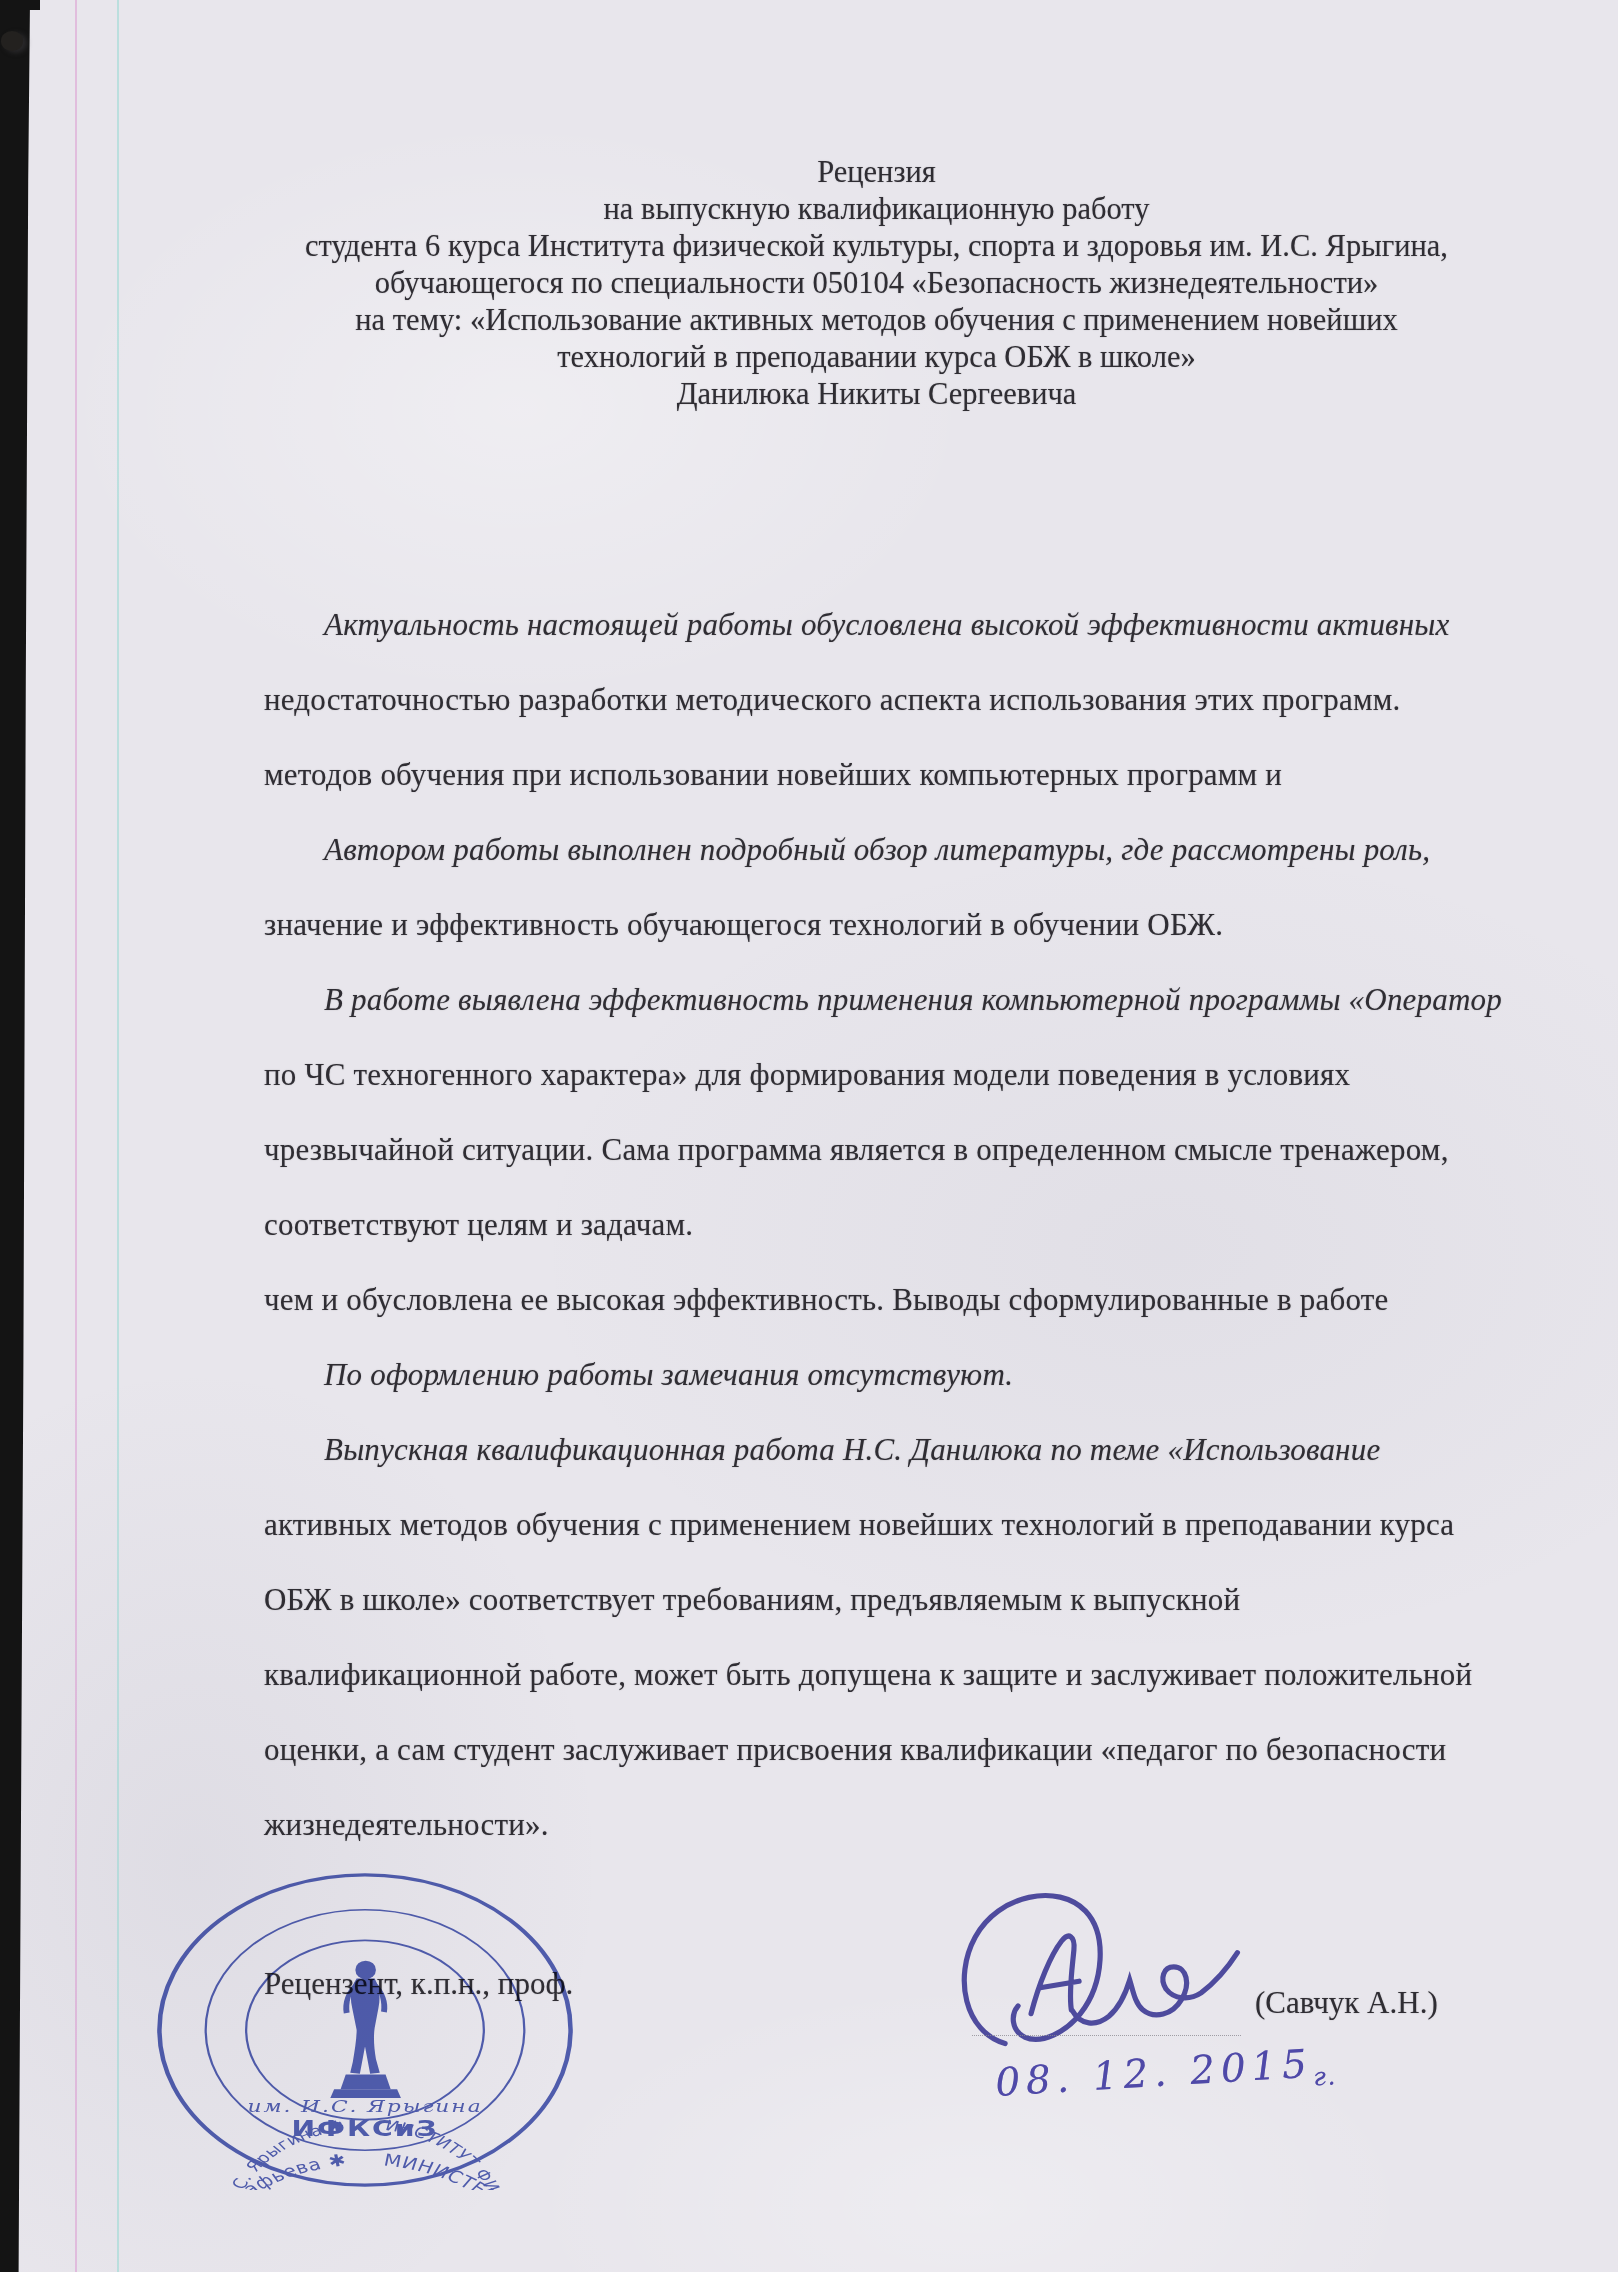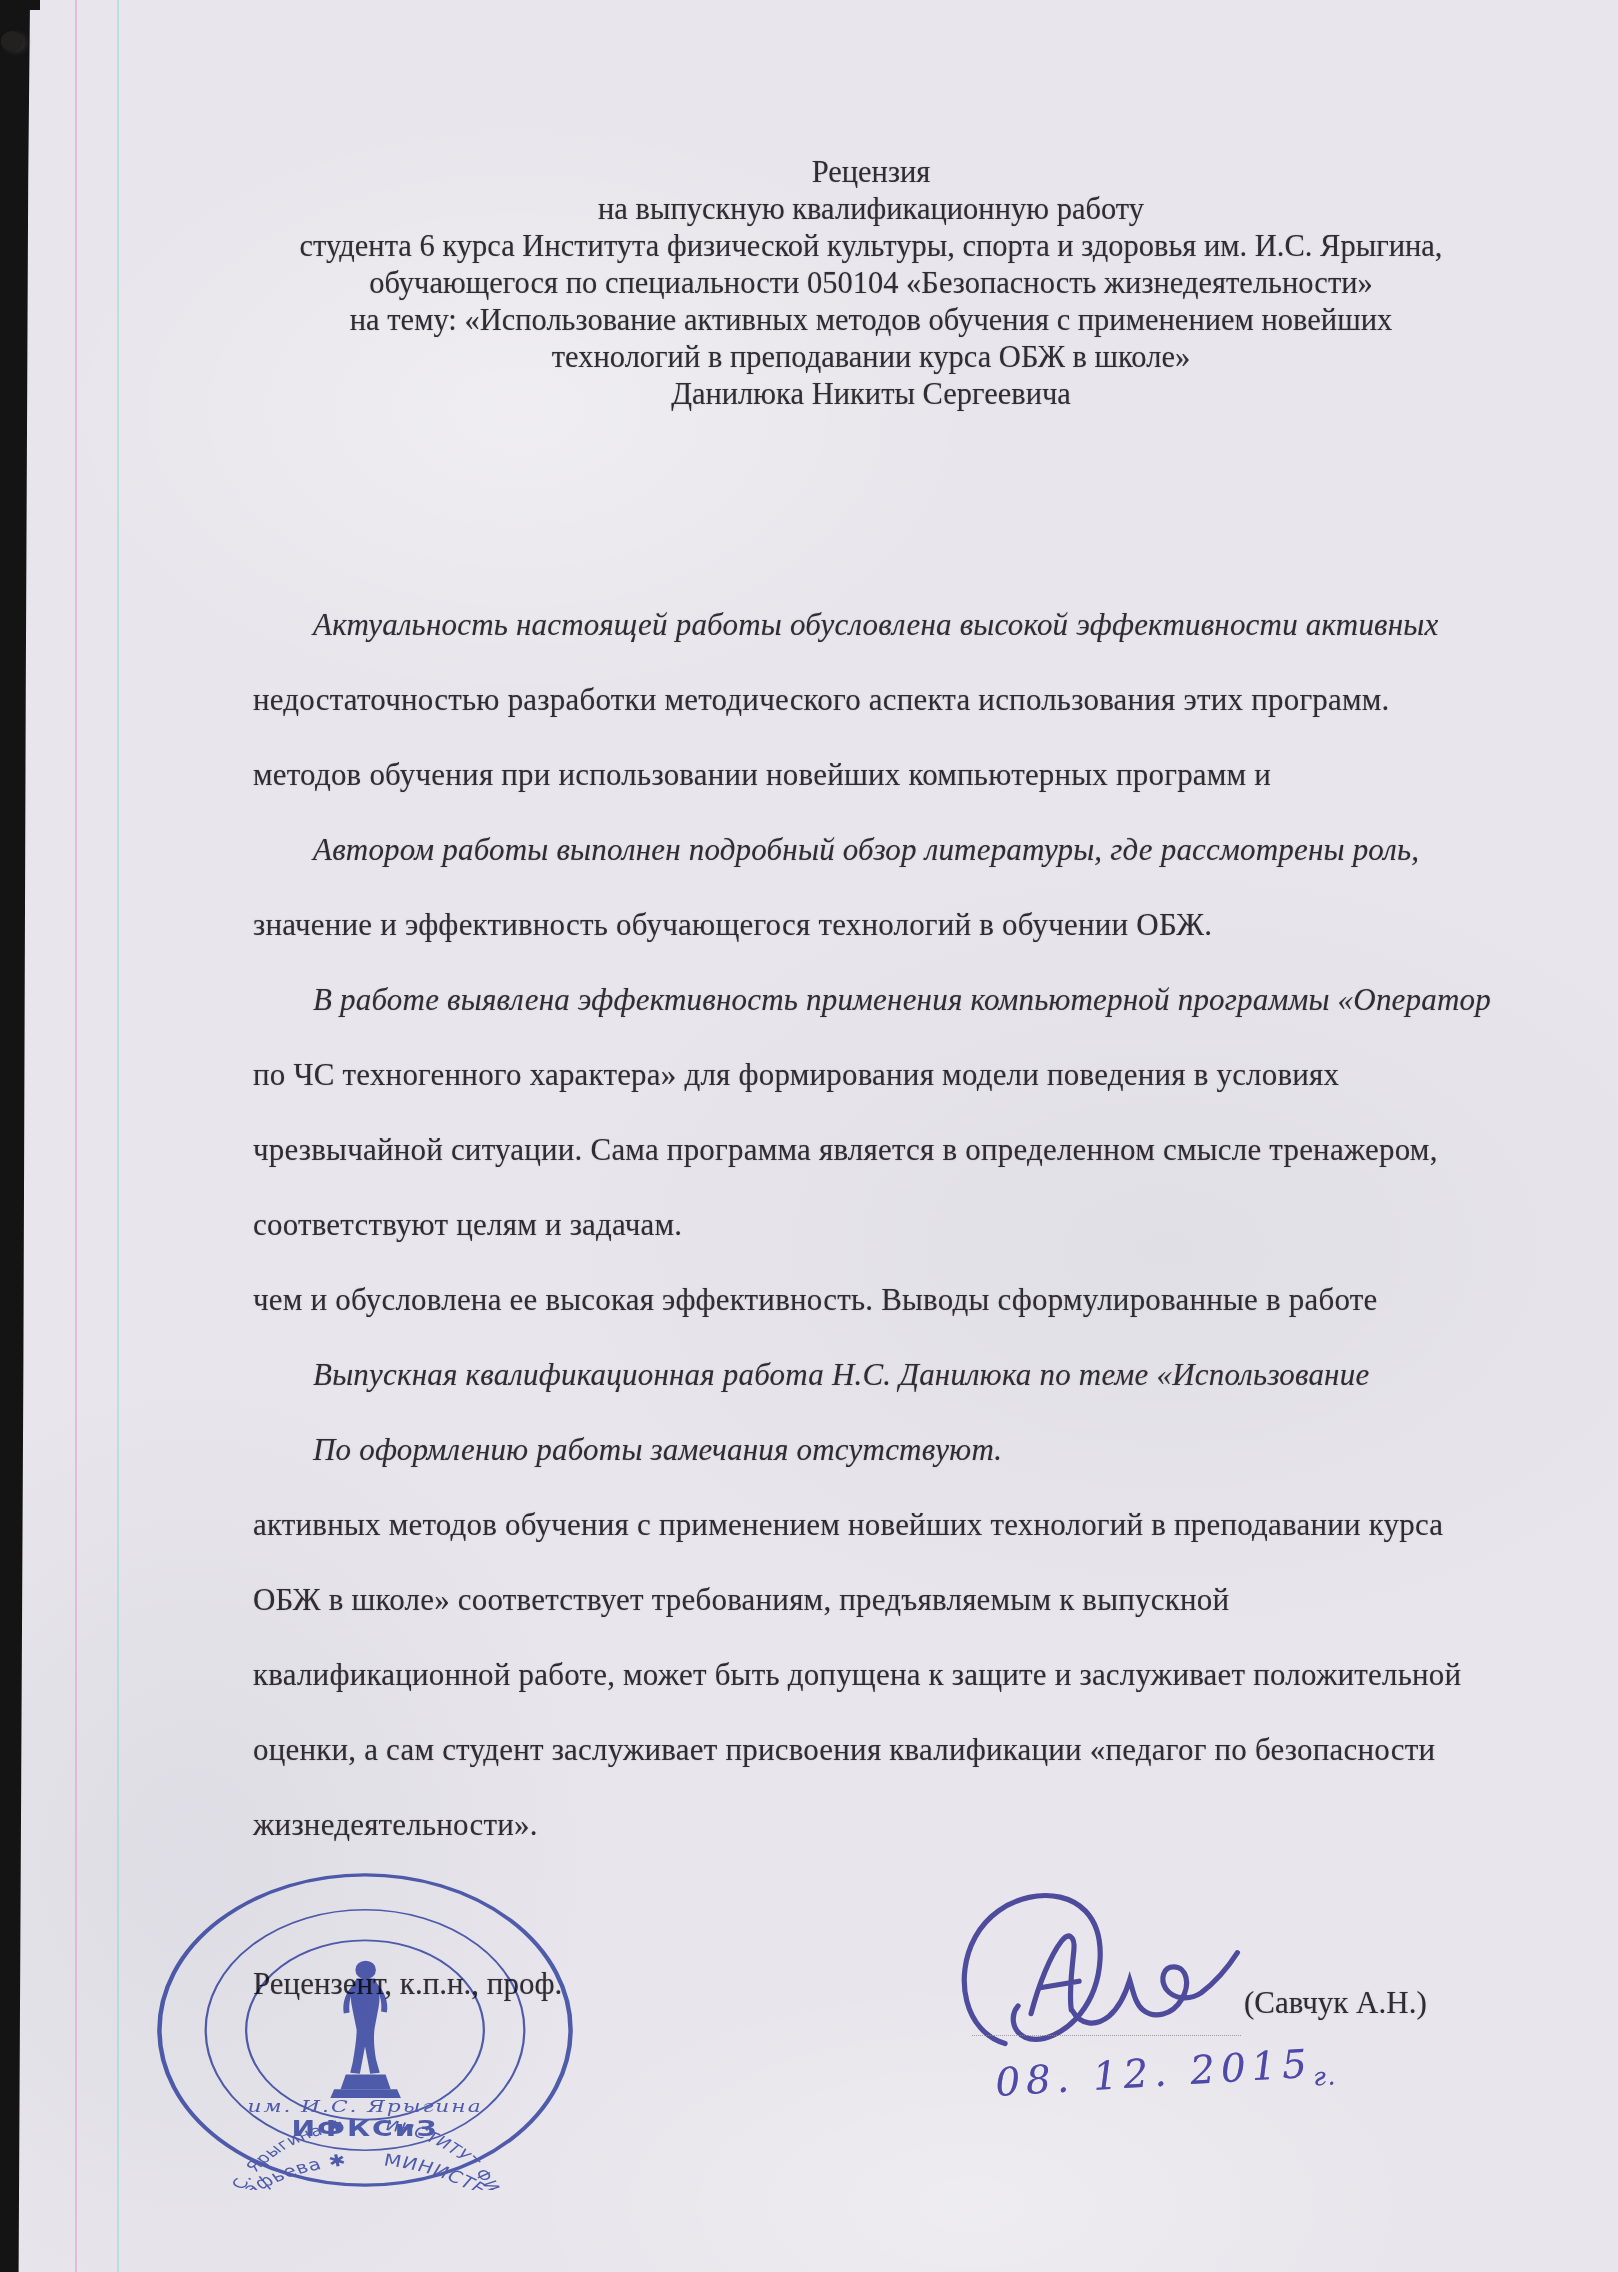--- a/index.html
+++ b/index.html
@@ -26,21 +26,21 @@
   }
   .punch-dot{
     position:absolute;left:1.3px;top:31px;width:22px;height:19.5px;border-radius:50%;
     background:#23211f;box-shadow:3.9px 1.9px 5.8px rgba(60,58,62,.55);
   }
   .guide-line{position:absolute;top:0;height:2273px;}
   .guide-line.pink{left:75px;width:1.9px;background:rgba(214,128,200,.40);}
   .guide-line.cyan{left:117px;width:1.9px;background:rgba(132,214,206,.45);}
 
   
-  .soft{ text-shadow:0 0 1.3px rgba(47,45,51,.35); }
+  .soft{ text-shadow:0 0 1.3px rgba(47,45,51,.35);margin-left:11px; }
   .title-block{
     position:absolute;left:253px;right:130px;top:154px;
     text-align:center;font-size:30.5px;line-height:37px;
   }
   .title-block .tline{white-space:nowrap;}
   .body-block{
     position:absolute;left:253px;right:130px;top:587px;
     font-size:31px;line-height:75px;letter-spacing:0.2px;
   }
   .body-block .bline{white-space:nowrap;}
@@ -99,22 +99,22 @@
     <div class="bline indent">Актуальность настоящей работы обусловлена высокой эффективности активных</div>
     <div class="bline">недостаточностью разработки методического аспекта использования этих программ.</div>
     <div class="bline">методов обучения при использовании новейших компьютерных программ и</div>
     <div class="bline indent">Автором работы выполнен подробный обзор литературы, где рассмотрены роль,</div>
     <div class="bline">значение и эффективность обучающегося технологий в обучении ОБЖ.</div>
     <div class="bline indent">В работе выявлена эффективность применения компьютерной программы «Оператор</div>
     <div class="bline">по ЧС техногенного характера» для формирования модели поведения в условиях</div>
     <div class="bline">чрезвычайной ситуации. Сама программа является в определенном смысле тренажером,</div>
     <div class="bline">соответствуют целям и задачам.</div>
     <div class="bline">чем и обусловлена ее высокая эффективность. Выводы сформулированные в работе</div>
+    <div class="bline indent">По оформлению работы замечания отсутствуют.</div>
     <div class="bline indent">Выпускная квалификационная работа Н.С. Данилюка по теме «Использование</div>
-    <div class="bline indent">По оформлению работы замечания отсутствуют.</div>
     <div class="bline">активных методов обучения с применением новейших технологий в преподавании курса</div>
     <div class="bline">ОБЖ в школе» соответствует требованиям, предъявляемым к выпускной</div>
     <div class="bline">квалификационной работе, может быть допущена к защите и заслуживает положительной</div>
     <div class="bline">оценки, а сам студент заслуживает присвоения квалификации «педагог по безопасности</div>
     <div class="bline">жизнедеятельности».</div>
   </div>
 
   <div class="reviewer-label soft">Рецензент, к.п.н., проф.</div>
 
   <svg class="signature-svg" viewBox="0 0 470 266">

